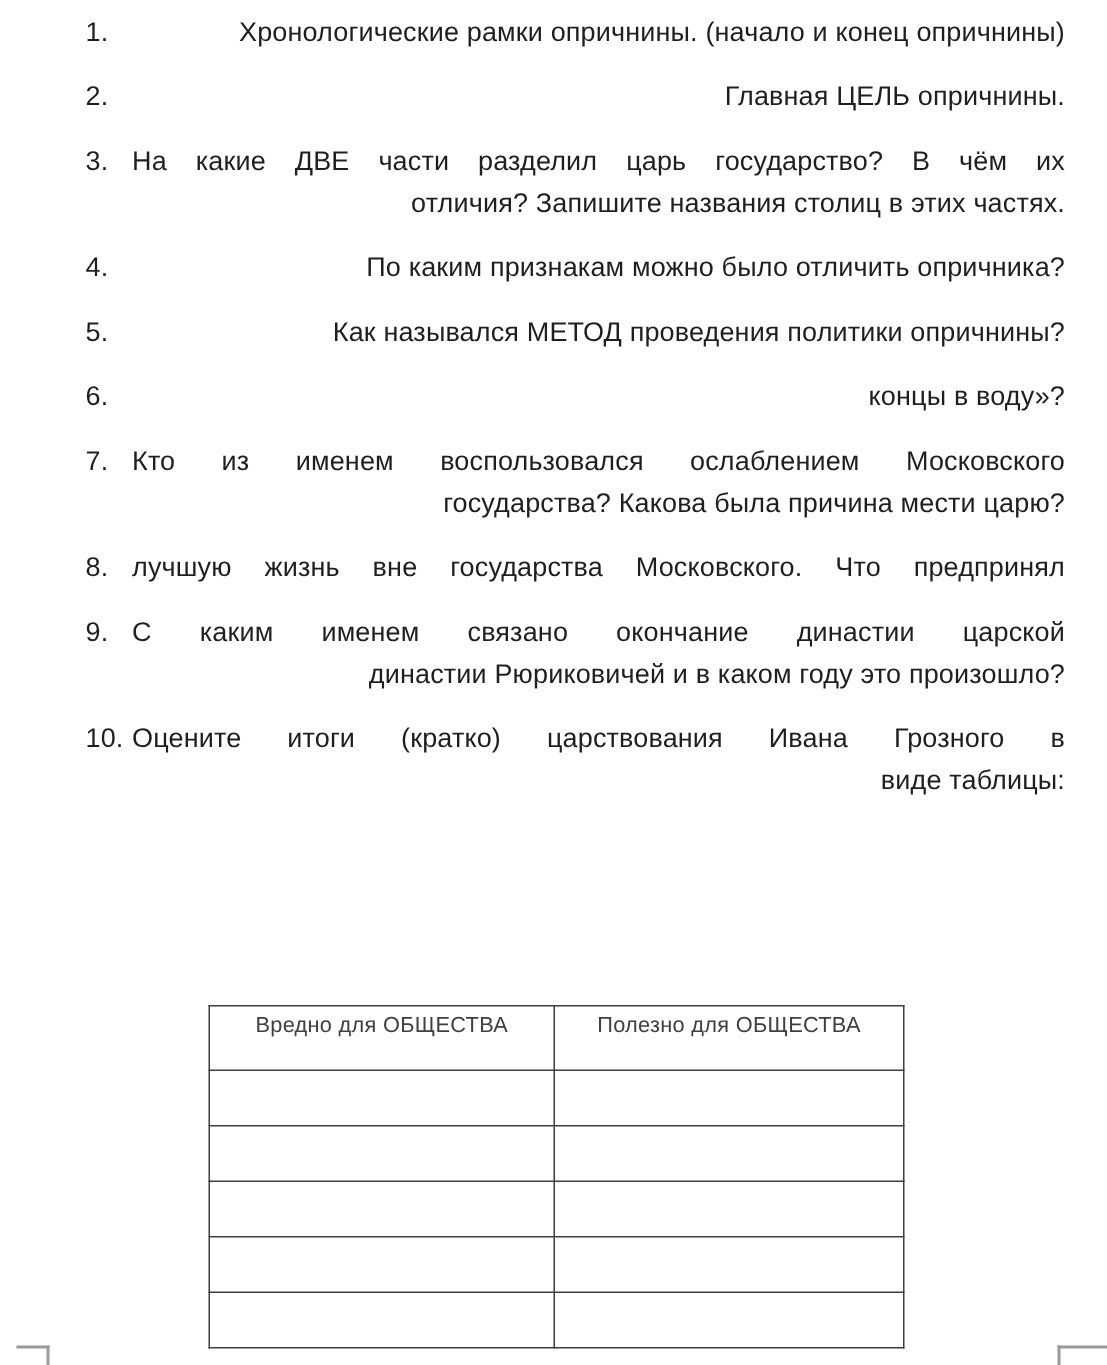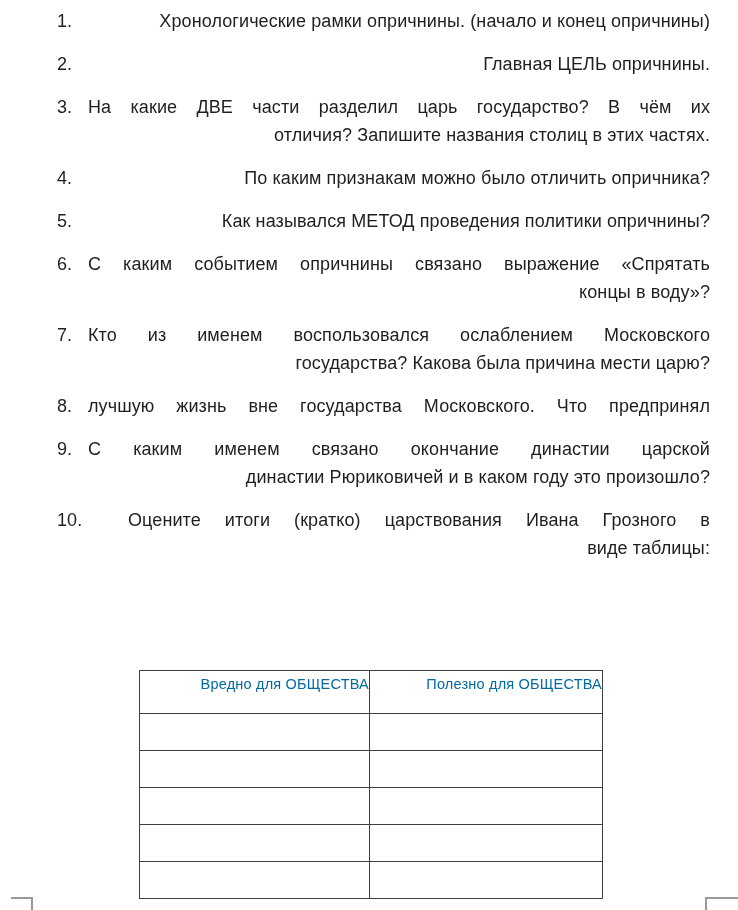--- a/index.html
+++ b/index.html
@@ -32,42 +32,42 @@
   .q-num {
     position: absolute;
     left: 0;
     top: 0;
   }
   .q-line { text-align: right; }
   .q-line.just {
     text-align: justify;
     text-align-last: justify;
   }
-  .q-line.indent { margin-left: 40px; }
+  .q-line.indent { }
 
   
   .results-table {
     position: absolute;
     top: 670px;
     left: 139px;
     border-collapse: collapse;
     table-layout: fixed;
   }
   .results-table th,
   .results-table td {
     border: 1px solid var(--table-border, #3f3f3f);
     padding: 0;
   }
   .results-table th {
     width: 229px;
     height: 37px;
     font-size: 14.5px;
     font-weight: 400;
-    color: #0369a1;
-    text-align: right;
+    color: #404040;
+    text-align: center;
     vertical-align: top;
     padding-top: 5px;
     letter-spacing: 0.2px;
   }
   .results-table th.col2 { width: 232px; }
   .results-table td { height: 36px; }
 
   
   .corner-mark {
     position: absolute;
@@ -106,21 +106,20 @@
       <div class="q-line last">По каким признакам можно было отличить опричника?</div>
     </div>
 
     <div class="question">
       <span class="q-num">5.</span>
       <div class="q-line last">Как назывался МЕТОД проведения политики опричнины?</div>
     </div>
 
     <div class="question">
       <span class="q-num">6.</span>
-      <div class="q-line just">С каким событием опричнины связано выражение «Спрятать</div>
       <div class="q-line last">концы в воду»?</div>
     </div>
 
     <div class="question">
       <span class="q-num">7.</span>
       <div class="q-line just">Кто из именем воспользовался ослаблением Московского</div>
       <div class="q-line last">государства? Какова была причина мести царю?</div>
     </div>
 
     <div class="question">

